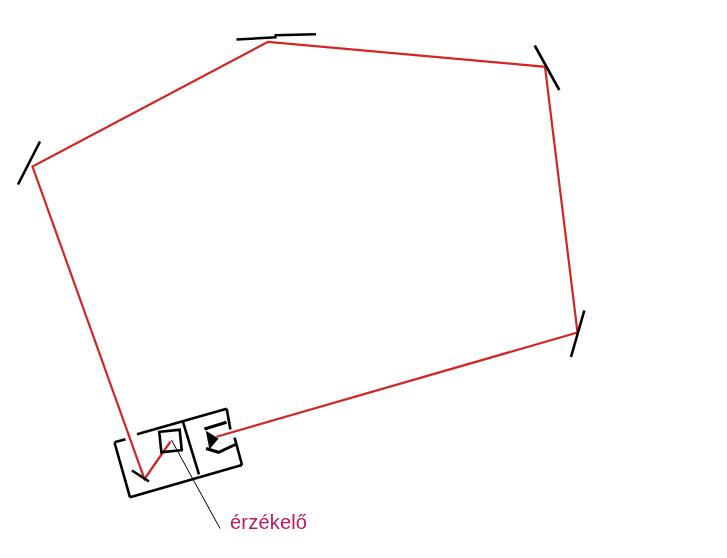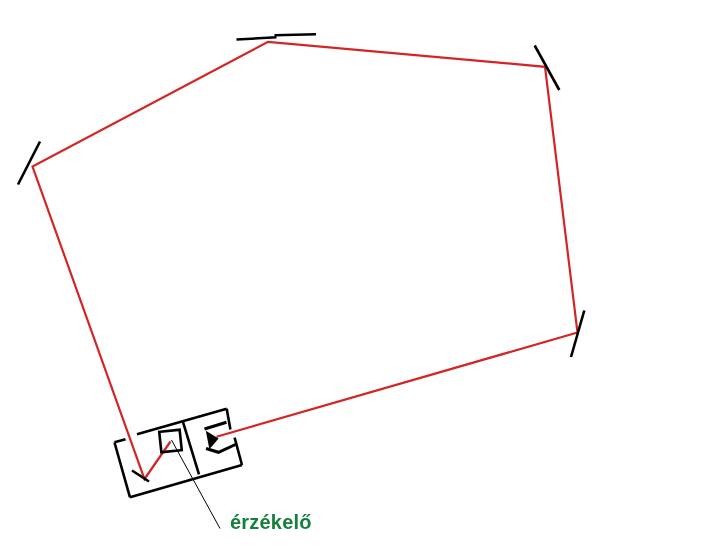--- a/index.html
+++ b/index.html
@@ -15,24 +15,24 @@
     overflow: hidden;
     font-family: "Liberation Sans", sans-serif;
   }
   .stage svg {
     position: absolute;
     left: 0;
     top: 0;
   }
   .sensor-label {
     position: absolute;
-    font-weight: bold;
+    font-weight: normal;
     font-size: 20px;
     line-height: 22px;
-    color: #15803d;
+    color: #be185d;
     letter-spacing: 0.2px;
     white-space: nowrap;
   }
 </style>
 </head>
 <body>
 
 <div class="stage">
   <svg id="canvas" width="727" height="558" viewBox="0 0 727 558">
       <polyline points="170.5,441.5 144.5,479 32.5,166.5 268,41.8 545,66.8 577.5,332.5 216.5,436.8" fill="none" stroke="#d42525" stroke-width="2.2"></polyline>

